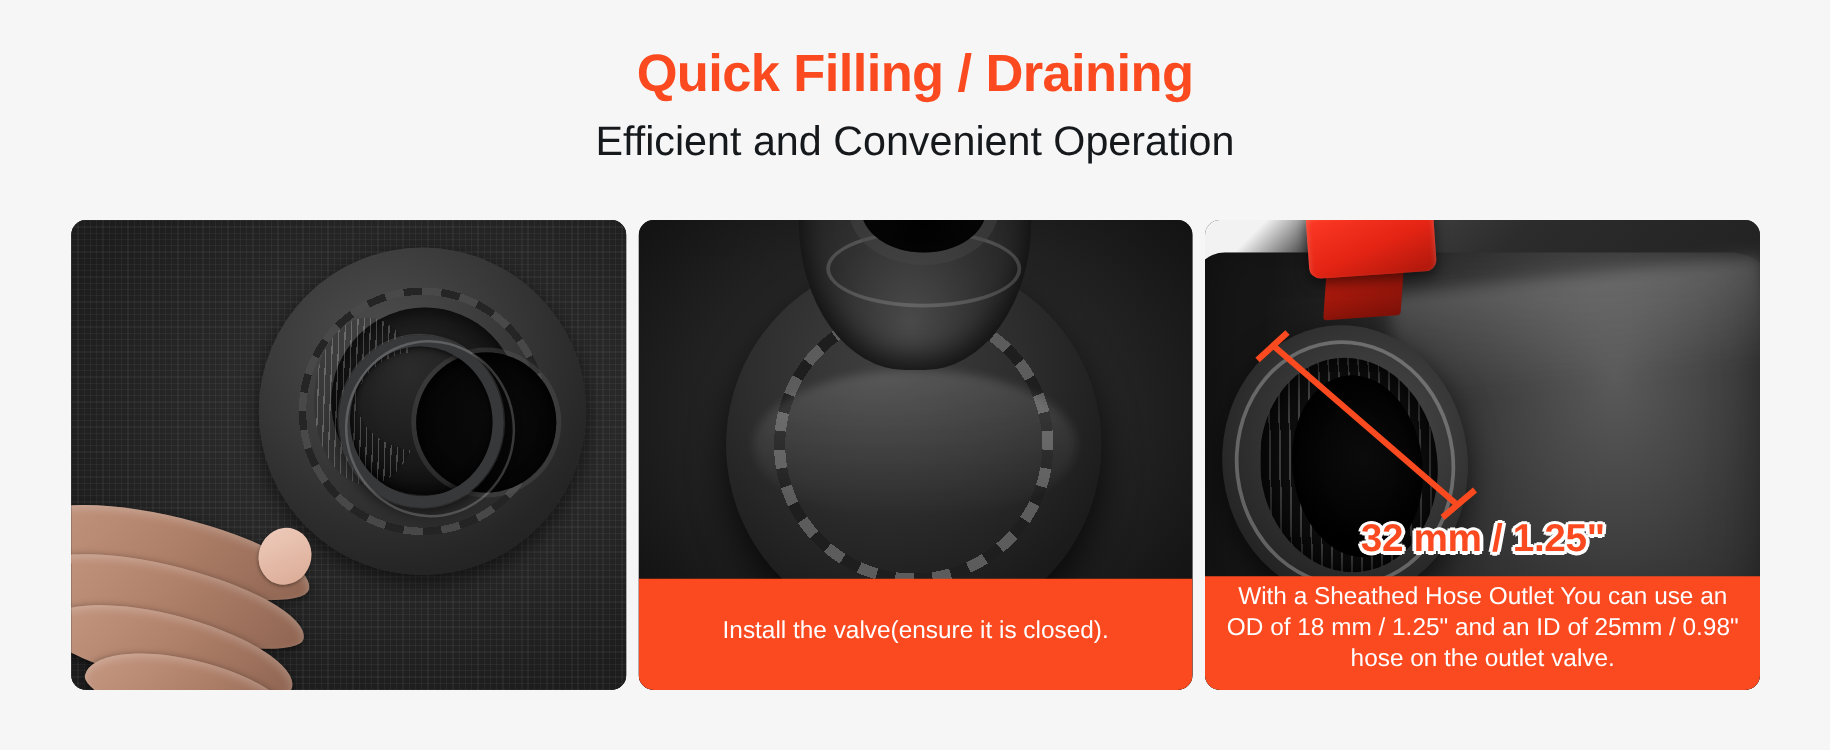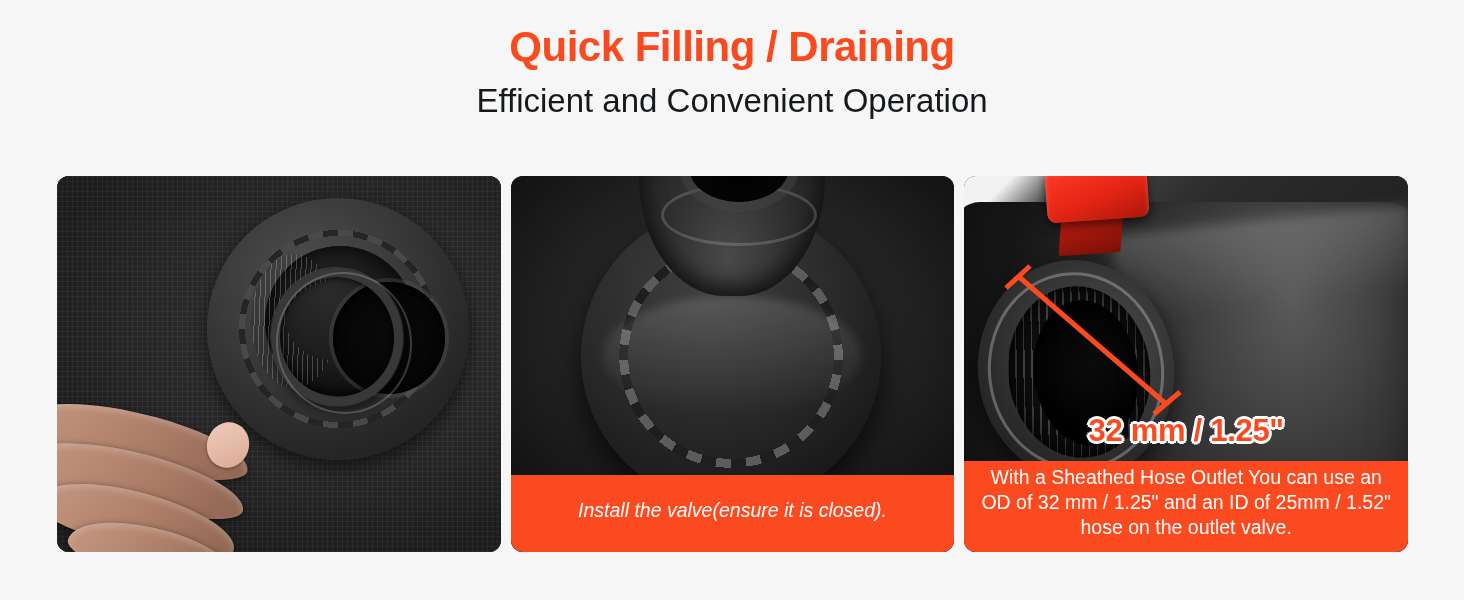--- a/index.html
+++ b/index.html
@@ -5,21 +5,21 @@
   * { margin:0; padding:0; box-sizing:border-box; }
   html,body{ width:1464px; height:600px; }
   body{
     background:#f6f6f6;
     font-family:"Liberation Sans", sans-serif;
     overflow:hidden;
     position:relative;
   }
 
   
-  .header{ width:100%; padding-top:24px; text-align:center; }
+  .header{ width:100%; padding-top:36px; text-align:center; }
   .headline{
     font-size:42px;
     font-weight:bold;
     color:#fb4a20;
     letter-spacing:-0.5px;
     line-height:1.08;
   }
   .subhead{
     font-size:33px;
     font-weight:normal;
@@ -59,21 +59,21 @@
     color:#ffffff;
     text-align:center;
     font-size:19.5px;
     line-height:1.28;
     padding:8px 14px 14px 14px;
     display:flex;
     align-items:center;
     justify-content:center;
   }
   .p1 .caption{ height:89px; }
-  .p2 .caption{ height:77px;font-style:italic; }
+  .p2 .caption{ height:89px; }
   .p3 .caption{ height:91px; padding-top:6px; }
 
   
   .tarp{
     position:absolute; inset:0;
     background:
       radial-gradient(ellipse 70% 60% at 62% 42%, #3a3a3a 0%, #2a2a2a 45%, #1d1d1d 100%),
       #232323;
   }
   .tarp::after{ 
@@ -385,16 +385,16 @@
       <div class="outlet-lip"></div>
 
       <svg class="dim-line" viewBox="0 0 182 152">
         <line x1="14" y1="12" x2="162" y2="140" stroke="#fb4a20" stroke-width="5" stroke-linecap="butt"></line>
         <line x1="2" y1="24" x2="26" y2="2" stroke="#fb4a20" stroke-width="5" stroke-linecap="butt"></line>
         <line x1="150" y1="150" x2="176" y2="128" stroke="#fb4a20" stroke-width="5" stroke-linecap="butt"></line>
       </svg>
 
       <div class="overlay-dim">32 mm / 1.25"</div>
     </div>
-    <div class="caption">With a Sheathed Hose Outlet You can use an OD of 32 mm / 1.25" and an ID of 25mm / 1.52" hose on the outlet valve.</div>
+    <div class="caption">With a Sheathed Hose Outlet You can use an OD of 18 mm / 1.25" and an ID of 25mm / 0.98" hose on the outlet valve.</div>
   </div>
 
 </div>
 
 </body></html>

